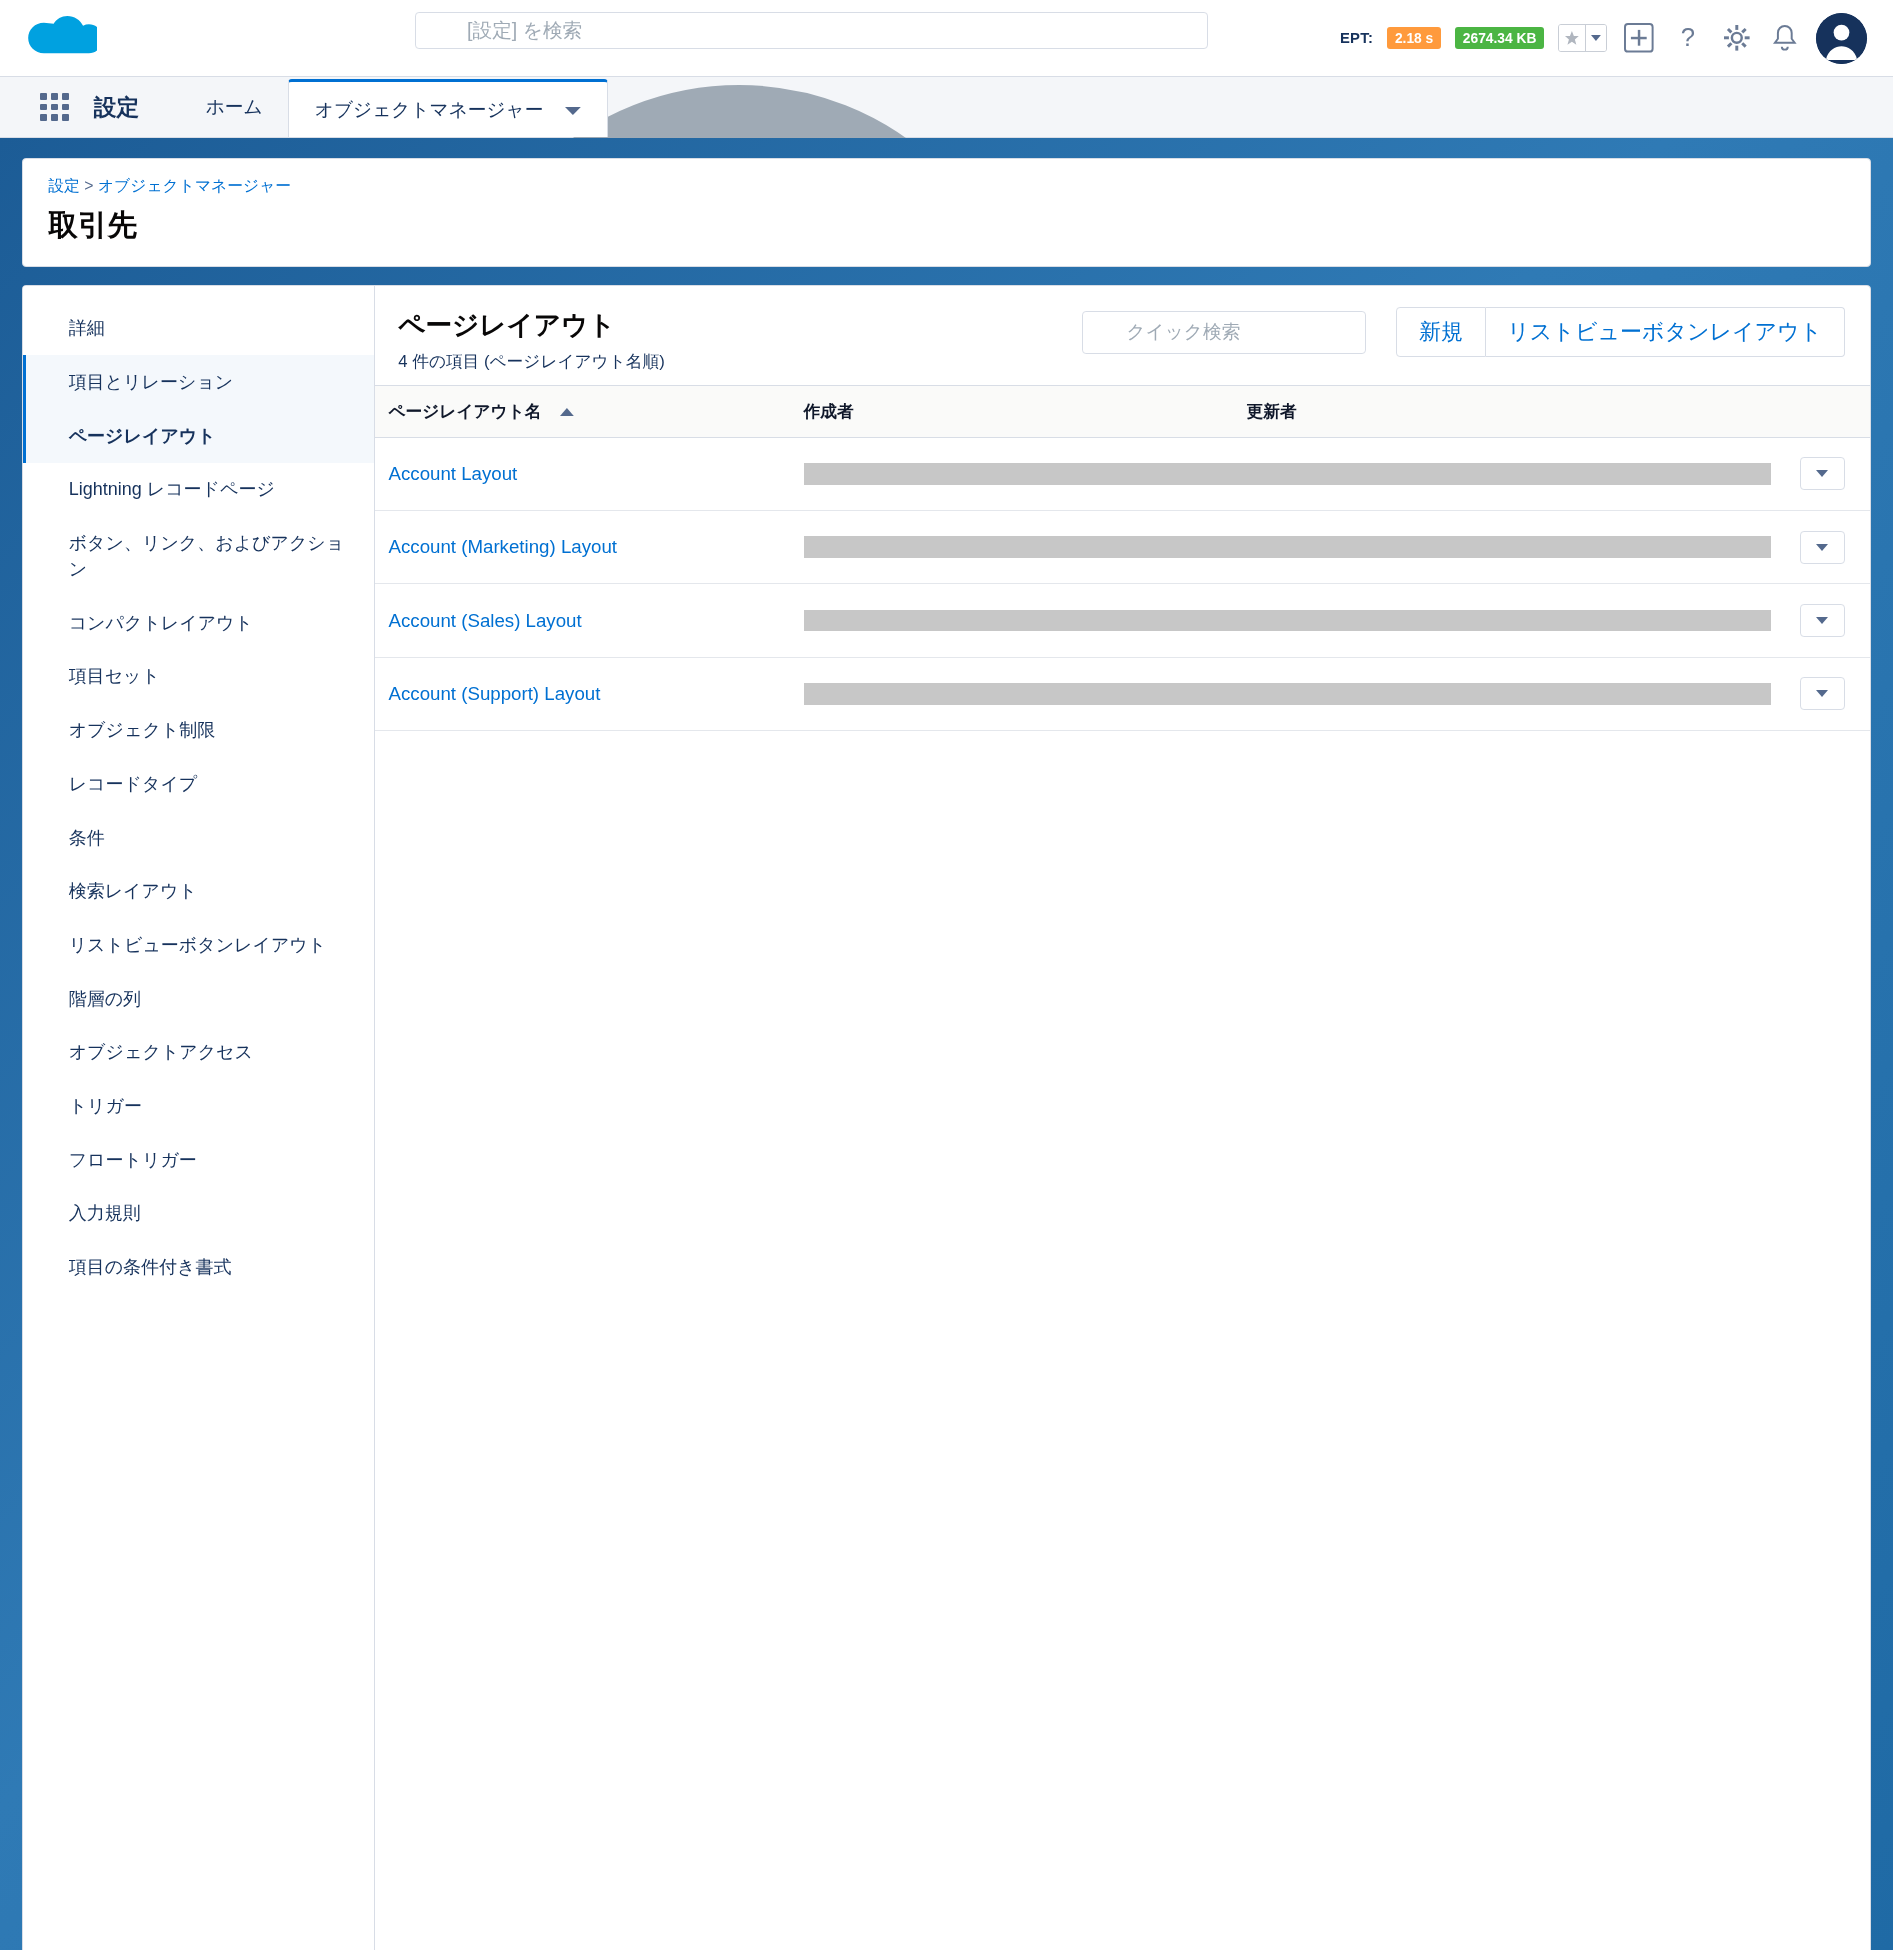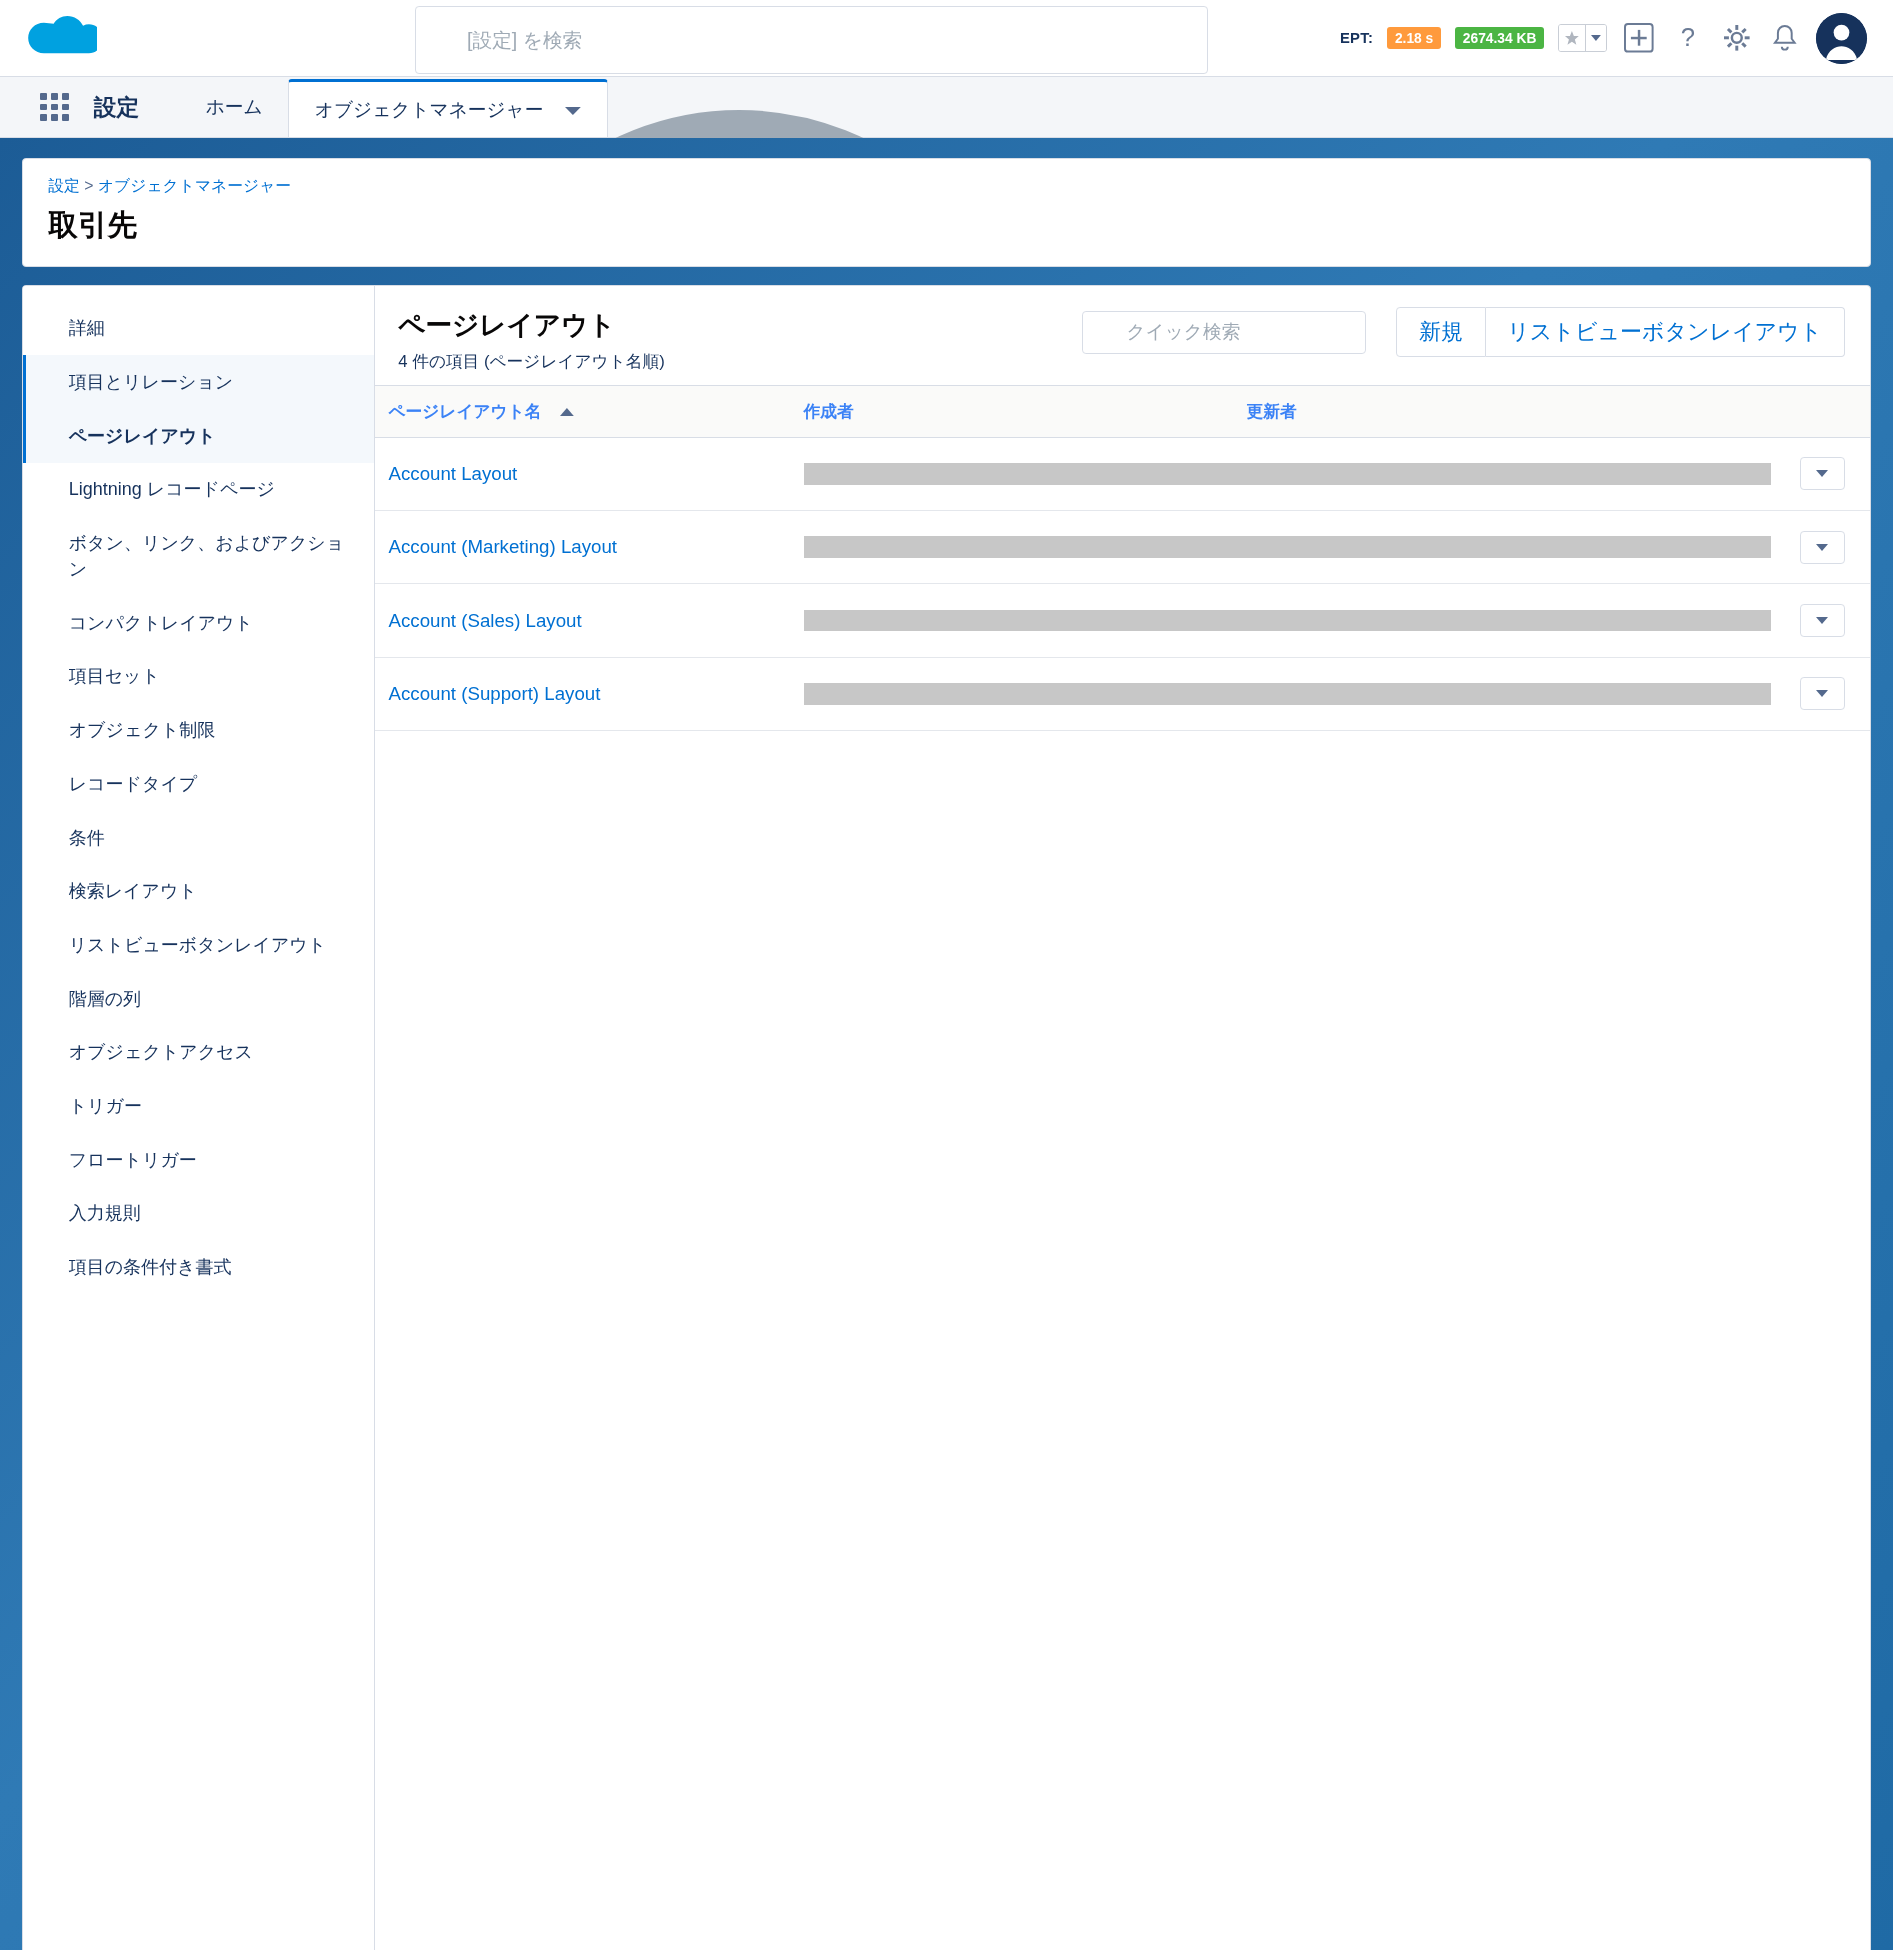--- a/index.html
+++ b/index.html
@@ -19,22 +19,22 @@
     display: flex;
     align-items: center;
     padding: 0 25.6px;
     position: relative;
   }
   .sf-cloud { width: 71px; height: 49px; position: relative; flex: 0 0 auto; }
   .sf-cloud svg { width: 71px; height: 49px; display: block; }
 
   .header-search-wrap {
     position: absolute;
-    left: 415px; top: 6px;
-    width: 793px; height: 68px;
+    left: 415px; top: 12px;
+    width: 793px; height: 37px;
   }
   .header-search {
     width: 100%; height: 100%;
     border: 1px solid #d8dde6;
     border-radius: 3.9px;
     background: #fff;
     display: flex; align-items: center;
     padding-left: 51px;
     font-size: 19.7px;
     color: #9faab5;
@@ -202,21 +202,21 @@
   .btn:last-child { border-radius: 0 3.9px 3.9px 0; border-left: none; }
 
   
   table.layout-table { width: 100%; border-collapse: collapse; }
   table.layout-table thead th {
     background: #fafaf9;
     border-top: 1px solid #d8dde6;
     border-bottom: 1px solid #d8dde6;
     text-align: left;
     font-size: 16.7px;
-    color: #3b82f6;
+    color: #0f172a;
     font-weight: bold;
     padding: 13.8px 9.9px 13.8px 9.9px;
     white-space: nowrap;
   }
   table.layout-table thead th.col-name { padding-left: 13.8px; width: 419px; }
   table.layout-table thead th.col-created { width: 443px; }
   table.layout-table thead th.col-updated { }
   table.layout-table thead th.col-actions { width: 89px; }
   .sort-caret { float: none; display: inline-block; margin-left: 13.8px; color: #54698d; }
 

